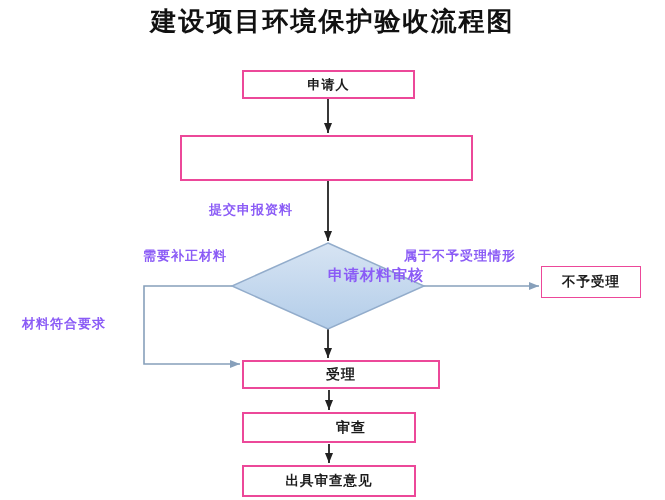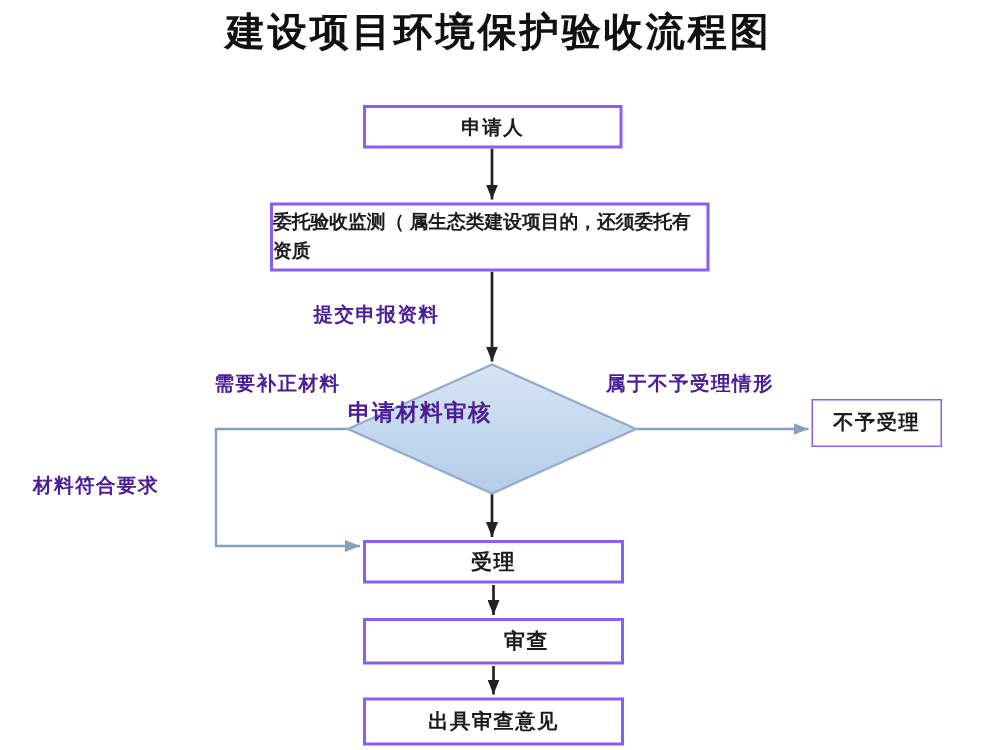--- a/index.html
+++ b/index.html
@@ -7,44 +7,44 @@
     position:relative;width:665px;height:500px;background:#ffffff;
     font-family:Liberation Sans, sans-serif;
     color:#1c1c1c;overflow:hidden;
   }
   #flow-svg{position:absolute;left:0;top:0;width:665px;height:500px;}
   .title{
     position:absolute;left:0;right:0;top:4px;height:34px;line-height:34px;
     text-align:center;font-size:26px;font-weight:bold;letter-spacing:2px;color:#111;
   }
   .node{
-    position:absolute;background:#ffffff;border:2px solid #8b5cf6;
+    position:absolute;background:#ffffff;border:2px solid #ec4899;
     display:flex;align-items:center;justify-content:center;
     font-size:13.5px;font-weight:bold;box-sizing:border-box;
     letter-spacing:1px;
   }
   .node-applicant{left:242px;top:70px;width:173px;height:29px;font-size:13px;}
   .node-entrust{
     left:180px;top:135px;width:293px;height:46px;
     flex-direction:column;font-size:12.5px;line-height:19px;letter-spacing:0;
   }
-  .node-reject{left:541px;top:266px;width:87px;height:32px;border-width:1.5px;}
-  .node-accept{left:242px;top:360px;width:174px;height:29px;font-size:14px;}
+  .node-reject{left:541px;top:266px;width:100px;height:32px;border-width:1.5px;}
+  .node-accept{left:242px;top:360px;width:198px;height:29px;font-size:14px;}
   .node-examine{left:242px;top:412px;width:174px;height:31px;font-size:14px;padding-left:44px;}
   .node-opinion{left:242px;top:465px;width:174px;height:32px;text-align:right;}
   .flow-label{
-    position:absolute;font-size:13px;font-weight:bold;color:#4c1d95;
+    position:absolute;font-size:13px;font-weight:bold;color:#8b5cf6;
     white-space:nowrap;letter-spacing:1px;
   }
   .label-submit{left:209px;top:201px;}
   .label-need-correction{left:143px;top:247px;}
   .label-not-accept{left:404px;top:247px;}
   .label-materials-ok{left:22px;top:315px;}
   .label-decision{
-    left:232px;top:266px;width:192px;text-align:left;
+    left:232px;top:266px;width:192px;text-align:right;
     font-size:15px;letter-spacing:1px;
   }
   .line-black{stroke:var(--color-connector_black,#222);stroke-width:1.8;fill:none;}
   .line-blue{stroke:var(--color-connector_blue,#87a0bb);stroke-width:1.6;fill:none;}
   .arrow-black{fill:var(--color-connector_black,#222);}
   .arrow-blue{fill:var(--color-connector_blue,#87a0bb);}
   .diamond{stroke:var(--color-diamond_border,#92accb);stroke-width:1.5;fill:url(#diamondGrad);}
   .stop-top{stop-color:var(--color-diamond_fill_top,#d7e4f3);}
   .stop-bottom{stop-color:var(--color-diamond_fill_bottom,#b3cde9);}
 </style>
@@ -79,21 +79,20 @@
     <polygon class="diamond" points="328,243 424,286 328,329 232,286"></polygon>
   </svg>
 
   <div class="title">建设项目环境保护验收流程图</div>
 
   <div class="node node-applicant">
     <span>申请人</span>
   </div>
 
   <div class="node node-entrust">
-    <span>委托验收监测（ 属生态类建设项目的，还须委托有资质</span>
   </div>
 
   <div class="flow-label label-submit">提交申报资料</div>
 
   <div class="flow-label label-decision">申请材料审核</div>
 
   <div class="flow-label label-need-correction">需要补正材料</div>
 
   <div class="flow-label label-not-accept">属于不予受理情形</div>
 

